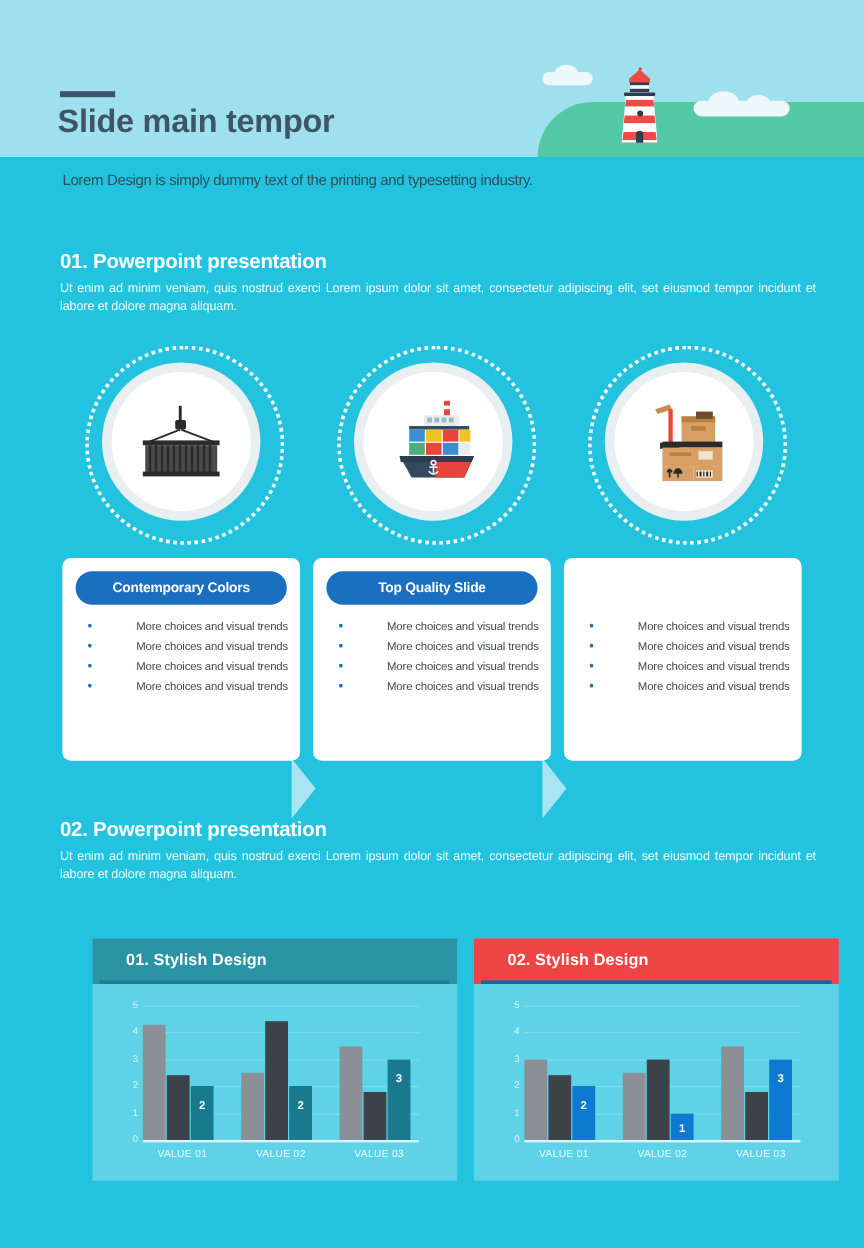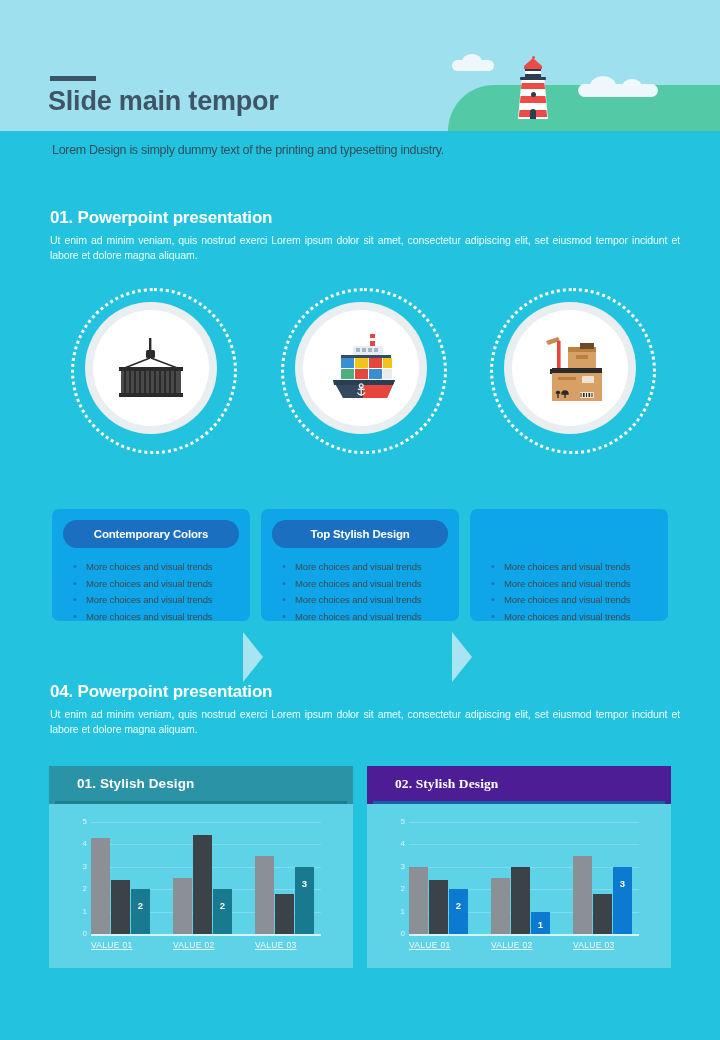--- a/index.html
+++ b/index.html
@@ -69,60 +69,60 @@
     background:#e9eef0;}
   .circ-inner{position:absolute;left:22px;top:22px;width:116px;height:116px;border-radius:50%;
     background:#ffffff;display:flex;align-items:center;justify-content:center;}
   .arrow{position:absolute;top:344px;width:0;height:0;
     border-top:25px solid transparent;border-bottom:25px solid transparent;
     border-left:20px solid #a8e4f2;}
   .arrow.a1{left:243px;}
   .arrow.a2{left:452px;}
 
   
-  .card{position:absolute;top:465px;width:198px;height:112px;background:#0ea5e9;border-radius:7px;margin-top:44px;}
+  .card{position:absolute;top:465px;width:198px;height:169px;background:#ffffff;border-radius:7px;}
   .card.c1{left:52px;}
   .card.c2{left:261px;}
   .card.c3{left:470px;}
   .card-pill{position:absolute;left:11px;top:11px;width:176px;height:28px;border-radius:14px;
     background:#1a6fc0;color:#fff;font-size:11.5px;font-weight:bold;
     display:flex;align-items:center;justify-content:center;letter-spacing:-.2px;}
-  .card-list{position:absolute;left:18px;top:50px;width:170px;margin:0;padding:0;list-style:none;}
+  .card-list{position:absolute;left:18px;top:50px;width:170px;margin:0;padding:0;list-style:none;text-align:right;}
   .card-list li{position:relative;font-size:9.5px;color:#3d4a52;padding-left:16px;line-height:16.5px;
     letter-spacing:-.15px;}
   .card-list li:before{content:"\2022";position:absolute;left:3px;top:-1px;color:#1a6fc0;font-size:11px;}
 
   
-  .chart-panel{position:absolute;top:766px;width:304px;height:202px;background:#5ed3e8;}
+  .chart-panel{position:absolute;top:782px;width:304px;height:202px;background:#5ed3e8;margin-left:28px;}
   .chart-panel.cp1{left:49px;}
   .chart-panel.cp2{left:367px;}
   .chart-head{position:absolute;left:0;top:0;width:304px;height:38px;}
   .chart-head .ch-label{position:absolute;left:28px;top:10px;font-size:13.5px;font-weight:bold;color:#fff;
     letter-spacing:.1px;}
   .chart-head .ch-underline{position:absolute;left:6px;bottom:0;width:292px;height:3px;}
   .cp1 .chart-head{background:#2a93a6;}
   .cp1 .ch-underline{background:#1f7d8e;}
-  .cp2 .chart-head{background:#4c1d95;font-family:Liberation Serif, serif;}
+  .cp2 .chart-head{background:#ef4444;}
   .cp2 .ch-underline{background:#1565a5;}
 
   .plot{position:absolute;left:0;top:38px;width:304px;height:164px;}
   .y-axis{position:absolute;left:20px;top:18px;width:20px;height:112px;}
   .y-tick{position:absolute;right:2px;font-size:8px;color:#d6f4fb;line-height:8px;}
   .grid-line{position:absolute;left:42px;width:230px;height:1px;background:#7fdcee;}
   .axis-base{position:absolute;left:42px;width:230px;height:1.5px;background:#d6f4fb;}
   .bars{position:absolute;left:42px;top:18px;width:230px;height:112px;}
   .group{position:absolute;bottom:0;width:66px;height:112px;}
   .bar{position:absolute;bottom:0;width:19px;}
   .bar.b1{left:0;background:#8a9096;}
   .bar.b2{left:20px;background:#3b4248;}
   .bar.b3{left:40px;}
   .cp1 .bar.b3{background:#19798f;}
   .cp2 .bar.b3{background:#0c7ad1;}
   .bar-val{position:absolute;left:0;width:19px;text-align:center;font-size:9.5px;font-weight:bold;color:#fff;}
-  .x-label{position:absolute;top:136px;width:66px;font-size:8.5px;color:#f0fcff;letter-spacing:.3px;text-decoration:underline;}
+  .x-label{position:absolute;top:136px;width:66px;text-align:center;font-size:8.5px;color:#f0fcff;letter-spacing:.3px;}
 </style>
 </head>
 <body>
 
 <div class="hero">
   <div class="hero-hill"></div>
   <div class="cloud c1"></div>
   <div class="cloud c2"></div>
 
   <div class="lighthouse">
@@ -257,38 +257,38 @@
 <div class="card c1">
   <div class="card-pill">Contemporary Colors</div>
   <ul class="card-list">
     <li>More choices and visual trends</li>
     <li>More choices and visual trends</li>
     <li>More choices and visual trends</li>
     <li>More choices and visual trends</li>
   </ul>
 </div>
 <div class="card c2">
-  <div class="card-pill">Top Stylish Design</div>
+  <div class="card-pill">Top Quality Slide</div>
   <ul class="card-list">
     <li>More choices and visual trends</li>
     <li>More choices and visual trends</li>
     <li>More choices and visual trends</li>
     <li>More choices and visual trends</li>
   </ul>
 </div>
 <div class="card c3">
   <ul class="card-list">
     <li>More choices and visual trends</li>
     <li>More choices and visual trends</li>
     <li>More choices and visual trends</li>
     <li>More choices and visual trends</li>
   </ul>
 </div>
 
-<div class="sec-title" style="left:50px;top:682px;">04. Powerpoint presentation</div>
+<div class="sec-title" style="left:50px;top:682px;">02. Powerpoint presentation</div>
 <div class="sec-para" style="left:50px;top:707px;">Ut enim ad minim veniam, quis nostrud exerci  Lorem ipsum dolor sit amet, consectetur adipiscing elit, set eiusmod tempor incidunt et labore et dolore magna aliquam.</div>
 
 <div class="chart-panel cp1">
   <div class="chart-head">
     <div class="ch-label">01. Stylish Design</div>
     <div class="ch-underline"></div>
   </div>
   <div class="plot">
       <div class="grid-line" style="top: 107.6px;"></div>
       <div class="grid-line" style="top: 85.2px;"></div>

